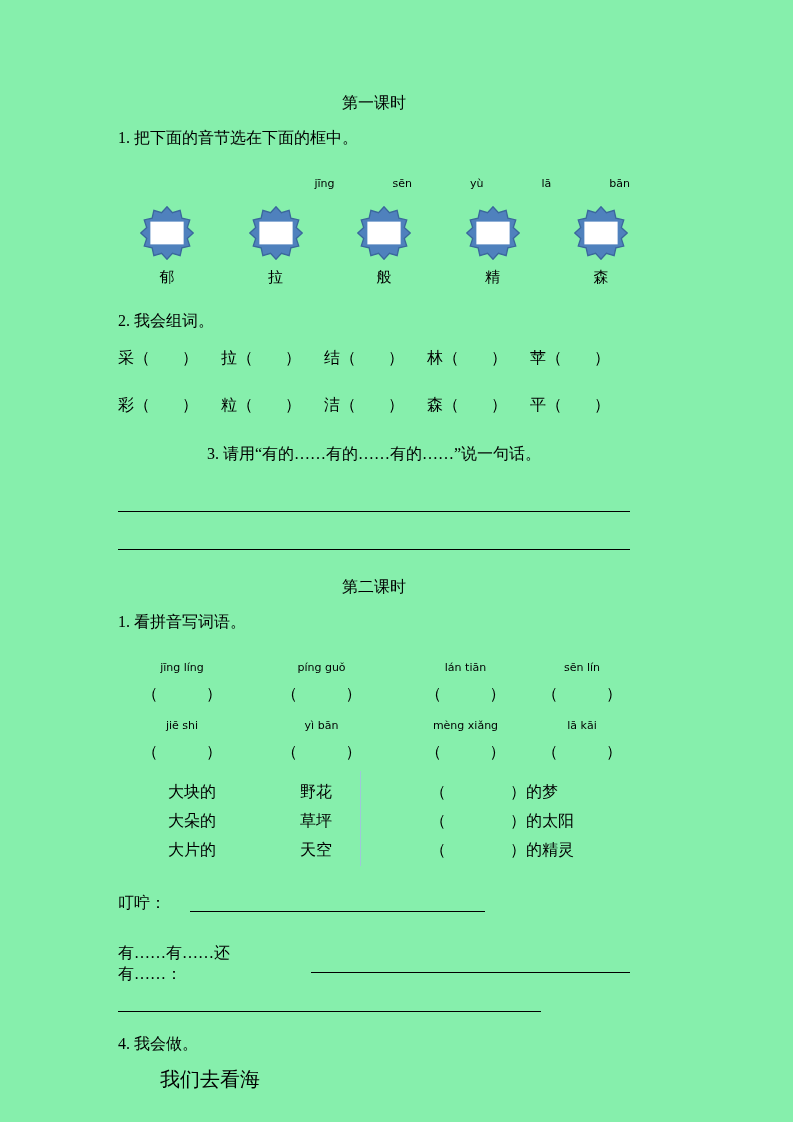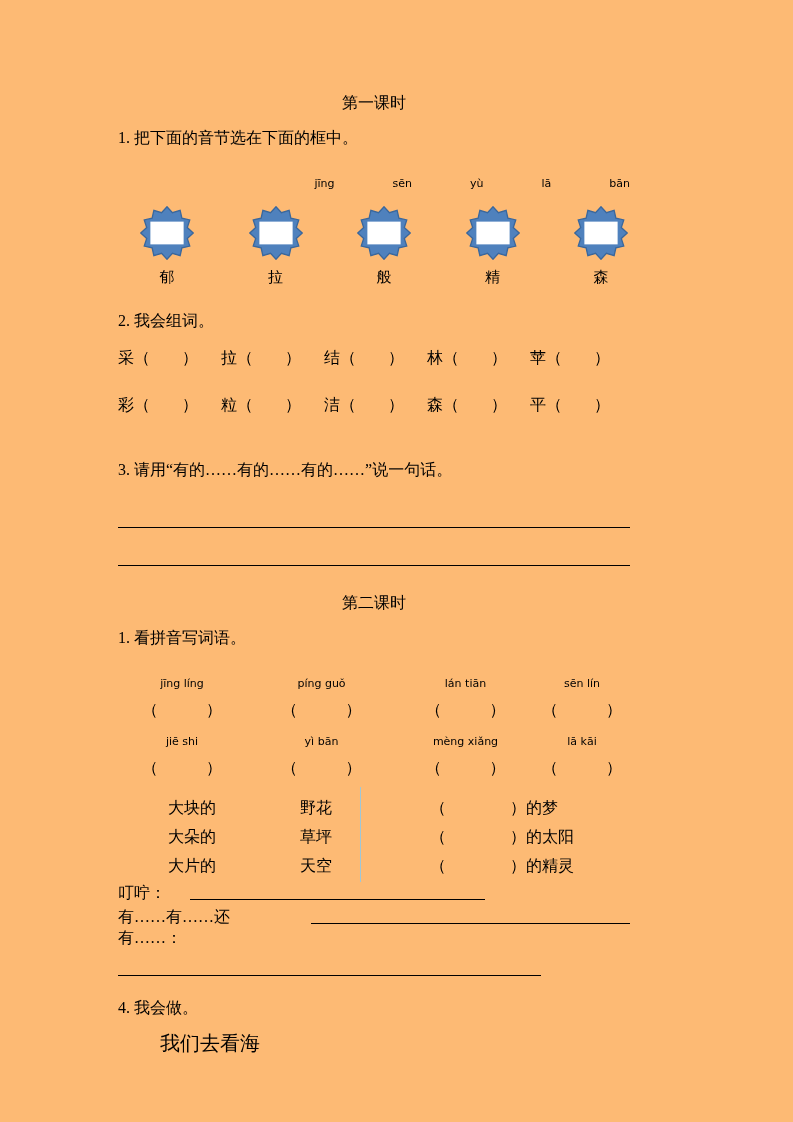--- a/index.html
+++ b/index.html
@@ -2,21 +2,21 @@
 <html><head>
 <meta charset="utf-8">
 <style>
   * { margin: 0; padding: 0; box-sizing: border-box; }
   html, body { background: #ffffff; }
   .page {
     position: relative;
     width: 793px;
     height: 1122px;
     margin: 0 auto;
-    background: #fdba74;
+    background: #86efac;
     color: #000000;
     font-family: "Liberation Serif", "DejaVu Serif", serif;
     font-size: 16px;
     overflow: hidden;
   }
   .content { padding: 93px 163px 0 118px; }
   .center { text-align: center; }
   .section-title { font-size: 16px; font-weight: normal; }
   .prompt { margin-top: 14px; }
 
@@ -26,39 +26,39 @@
   .stars-row { display: flex; justify-content: space-between; padding-left: 20px; margin-top: 14px; }
   .star-col { width: 58px; text-align: center; }
   .star-shape { stroke: #3a679c; stroke-width: 1.5; }
   .answer-box { fill: #ffffff; }
   .char-label { display: block; margin-top: 2px; font-size: 15px; }
 
   .words-row { display: flex; justify-content: space-between; width: 492px; }
   .words-row.r1 { margin-top: 16px; }
   .words-row.r2 { margin-top: 26px; }
 
-  .q3-prompt { margin-top: 44px; }
+  .q3-prompt { margin-top: 28px; text-align: center; }
   .blank-line { height: 0; border-bottom: 1px solid #000; width: 100%; }
   .blank-line.first { margin-top: 46px; }
   .blank-line.second { margin-top: 37px; }
 
   .l2-title { margin-top: 27px; }
 
   .l2grid { display: grid; grid-template-columns: 128px 151px 137px 96px; }
   .l2grid > span { text-align: center; }
   .l2grid.words1 { margin-top: 28px; }
   .l2grid.parens { margin-top: 10px; }
   .l2grid.words2 { margin-top: 14px; }
 
   .match { position: relative; margin-top: 14px; padding-left: 50px; }
   .match-divider { position: absolute; left: 242px; top: -6px; bottom: -2px; width: 1px; background: #9ec7d8; }
   .match-row { display: grid; grid-template-columns: 132px 110px 1fr; line-height: 29px; }
   .m-right { padding-left: 20px; }
 
-  .fill-row { margin-top: 3px; display: flex; align-items: flex-start; gap: 24px; }
+  .fill-row { margin-top: 29px; display: flex; align-items: center; gap: 24px; }
   .uline { display: inline-block; border-bottom: 1px solid #000; height: 17px; }
   .uline.short { width: 295px; }
   .uline.mid { width: 332px; }
   .full-line { width: 423px; border-bottom: 1px solid #000; height: 0; margin-top: 26px; }
 
   .q4-prompt { margin-top: 22px; }
   .bold-title { font-weight: normal; margin: 11px 0 0 42px; font-size: 20px; }
 </style>
 </head>
 <body>

